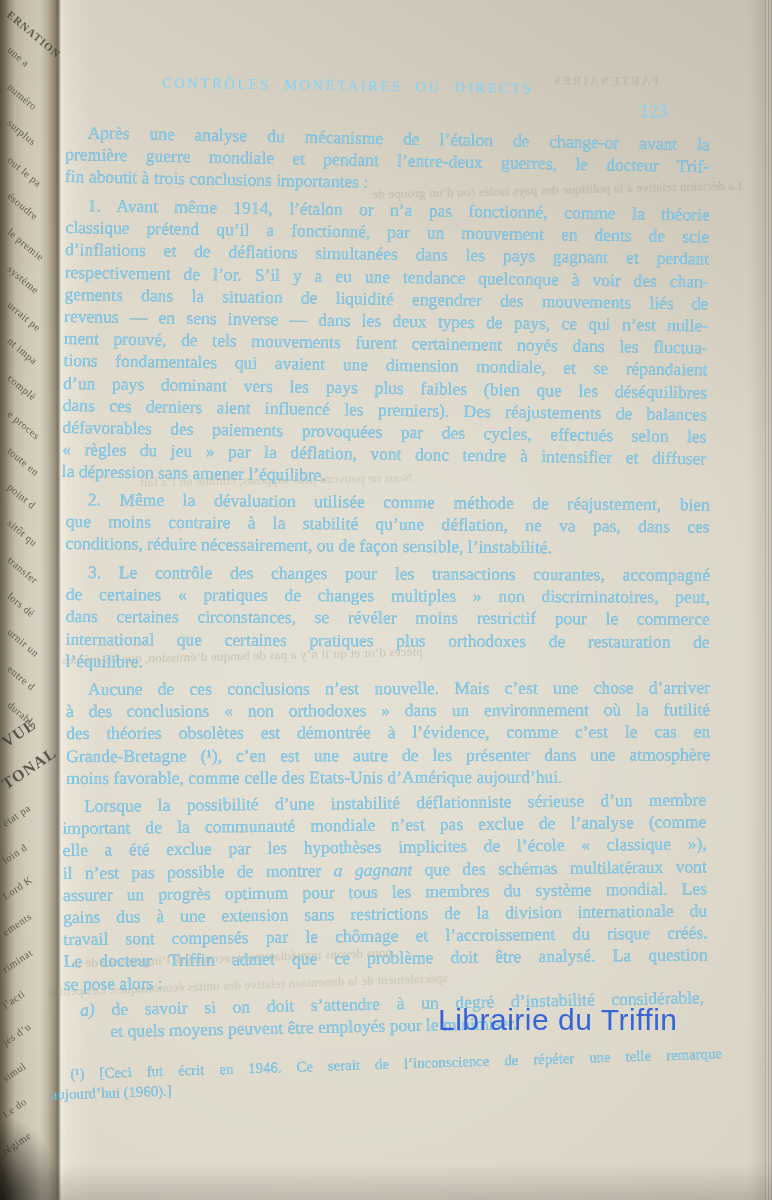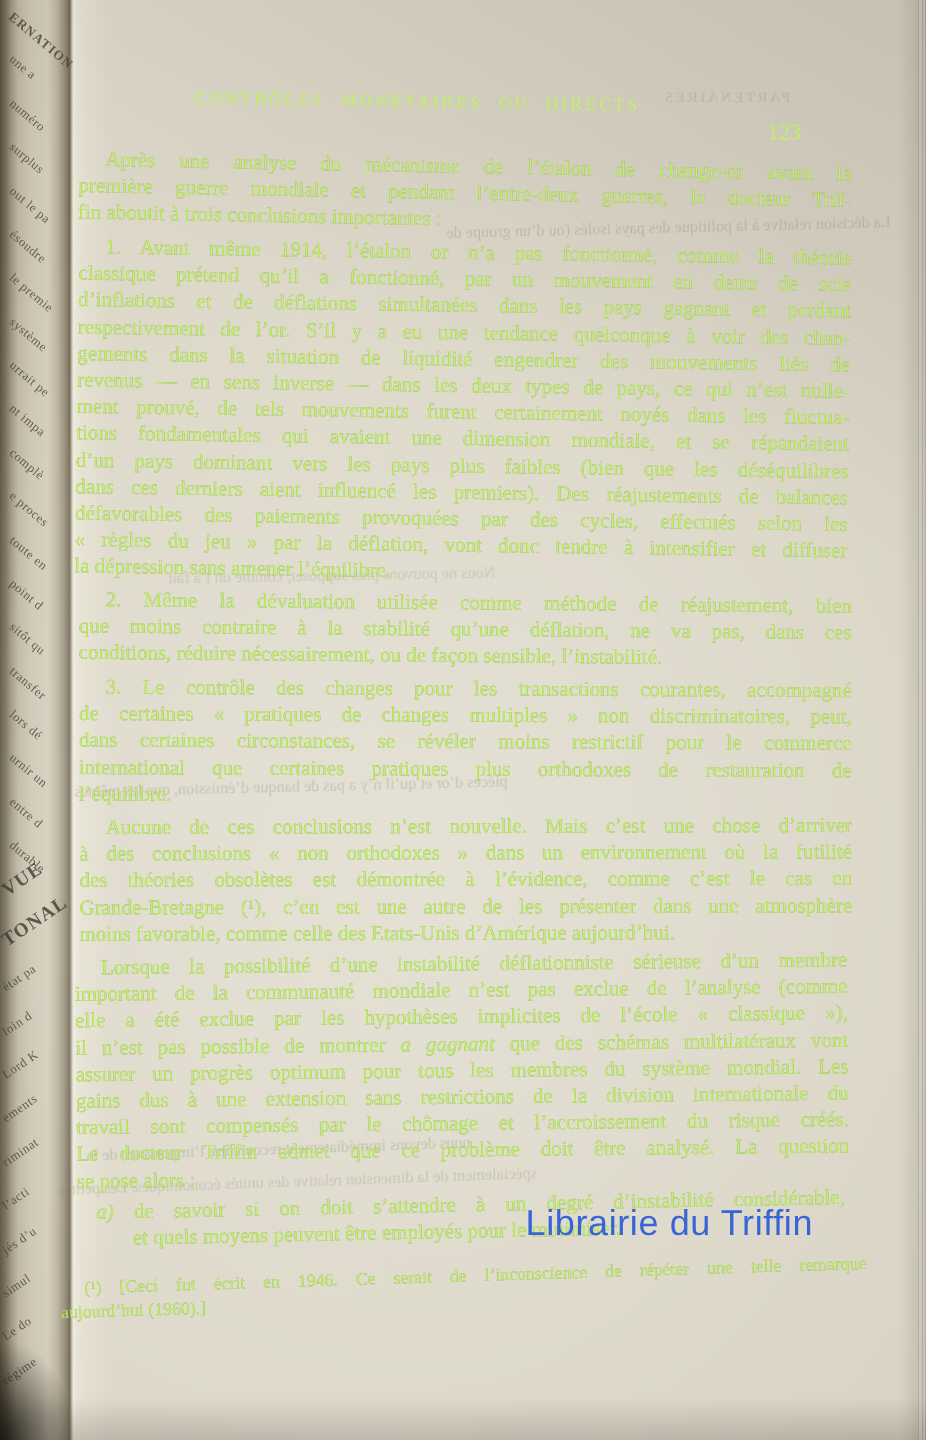--- a/index.html
+++ b/index.html
@@ -41,21 +41,21 @@
   .ghosts{position:absolute;inset:0;z-index:1;}
   .ghost{position:absolute;font-size:13.5px;color:#72765c;opacity:.26;filter:blur(.4px);white-space:nowrap;}
   .ghost:nth-child(1){top:74px;left:552px;transform:scaleX(-1);opacity:.15;letter-spacing:2px;font-size:12px;font-weight:bold;}
   .ghost:nth-child(2){top:182px;left:372px;transform:scaleX(-1) rotate(1.4deg);}
   .ghost:nth-child(3){top:472px;left:140px;transform:scaleX(-1) rotate(1deg);opacity:.2;}
   .ghost:nth-child(4){top:648px;left:62px;transform:scaleX(-1) rotate(1.4deg);}
   .ghost:nth-child(5){top:950px;left:72px;transform:scaleX(-1) rotate(2deg);}
   .ghost:nth-child(6){top:977px;left:48px;transform:scaleX(-1) rotate(2deg);opacity:.21;}
 
   
-  .content{position:absolute;left:66px;top:73px;width:644px;z-index:2;color:#bef264;}
+  .content{position:absolute;left:66px;top:73px;width:644px;z-index:2;color:#7dd3fc;}
   .page-header{transform:rotate(.9deg);transform-origin:left top;}
   .running-title{text-align:center;font-size:14.5px;letter-spacing:2.6px;word-spacing:7px;
     transform:translateX(-40px);white-space:nowrap;}
   .page-number{text-align:right;padding-right:42px;font-size:18.5px;margin-top:2px;}
 
   .text-body{margin-top:8px;}
   .para{transform-origin:left top;margin-top:6px;}
   .para:nth-child(1){transform:rotate(1.1deg);margin-top:0;}
   .para:nth-child(2){transform:rotate(.85deg);}
   .para:nth-child(3){transform:rotate(.5deg);}

